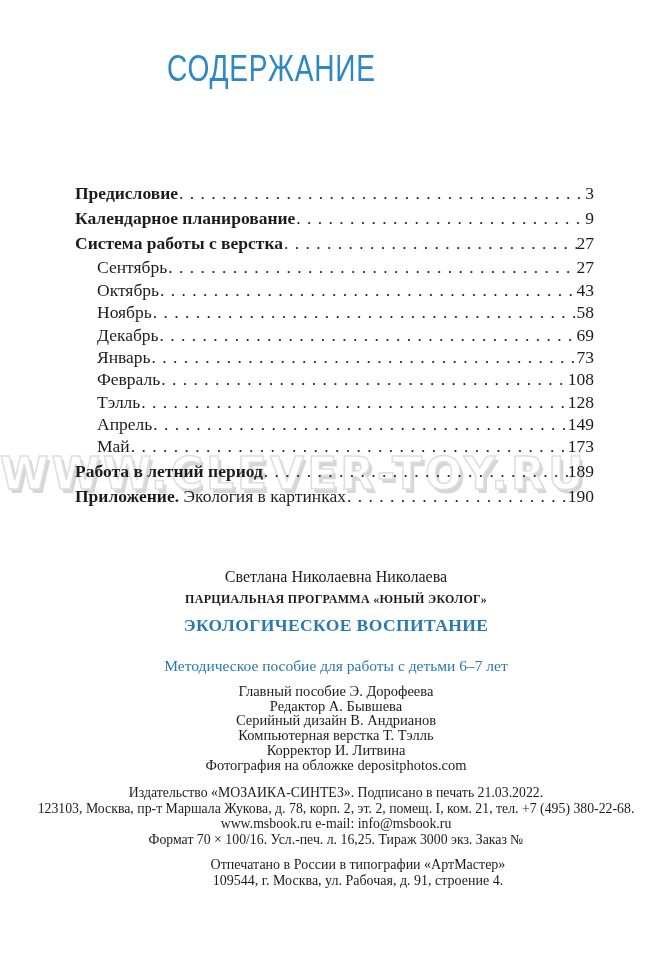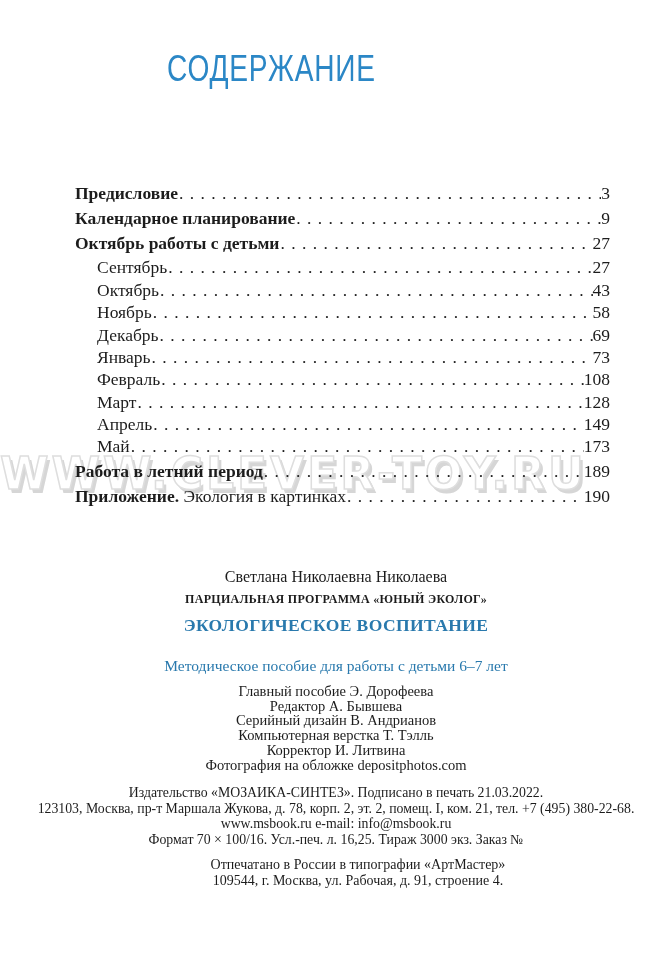--- a/index.html
+++ b/index.html
@@ -11,21 +11,21 @@
 
   
   .doc-title{
     position:absolute;top:50px;left:167px;margin:0;
     font-family:"Liberation Sans", sans-serif;font-weight:400;
     font-size:37px;line-height:1;letter-spacing:1px;color:var(--title-blue,#2b87c6);
     transform:scaleX(0.76);transform-origin:left top;white-space:nowrap;
   }
 
   
-  .toc{position:absolute;left:75px;right:62px;top:180px;z-index:2;}
+  .toc{position:absolute;left:75px;right:78px;top:180px;z-index:2;}
   .toc-row{display:flex;align-items:baseline;height:22.4px;font-size:17.5px;line-height:22.4px;}
   .toc-row.bold{font-weight:bold;margin:2.3px 0;}
   .toc-row.indent{padding-left:22px;}
   .toc-row .label-regular{font-weight:normal;}
   .dots{flex:1;overflow:hidden;white-space:nowrap;font-weight:normal;letter-spacing:1px;padding-left:1px;}
   .toc-page{font-weight:normal;}
   .toc-row.bold .toc-page{font-weight:normal;}
 
   
   .watermark{
@@ -58,21 +58,21 @@
         <span class="toc-label">Предисловие</span>
         <span class="dots"> . . . . . . . . . . . . . . . . . . . . . . . . . . . . . . . . . . . . . . . . . . . . . . . . . . . . . . . . . . . . . . . . . . . . . . . . . . . . . . . . . . . . . . . . . . . . . . . . . . . . . . . . . . . . . .</span>
         <span class="toc-page">3</span>
       </div>
       <div class="toc-row bold">
         <span class="toc-label">Календарное планирование</span>
         <span class="dots"> . . . . . . . . . . . . . . . . . . . . . . . . . . . . . . . . . . . . . . . . . . . . . . . . . . . . . . . . . . . . . . . . . . . . . . . . . . . . . . . . . . . . . . . . . . . . . . . . . . . . . . . . . . . . . .</span>
         <span class="toc-page">9</span>
       </div>
       <div class="toc-row bold">
-        <span class="toc-label">Октябрь работы с детьми</span>
+        <span class="toc-label">Система работы с верстка</span>
         <span class="dots"> . . . . . . . . . . . . . . . . . . . . . . . . . . . . . . . . . . . . . . . . . . . . . . . . . . . . . . . . . . . . . . . . . . . . . . . . . . . . . . . . . . . . . . . . . . . . . . . . . . . . . . . . . . . . . .</span>
         <span class="toc-page">27</span>
       </div>
       <div class="toc-row indent">
         <span class="toc-label">Сентябрь</span>
         <span class="dots"> . . . . . . . . . . . . . . . . . . . . . . . . . . . . . . . . . . . . . . . . . . . . . . . . . . . . . . . . . . . . . . . . . . . . . . . . . . . . . . . . . . . . . . . . . . . . . . . . . . . . . . . . . . . . . .</span>
         <span class="toc-page">27</span>
       </div>
       <div class="toc-row indent">
         <span class="toc-label">Октябрь</span>
@@ -93,21 +93,21 @@
         <span class="toc-label">Январь</span>
         <span class="dots"> . . . . . . . . . . . . . . . . . . . . . . . . . . . . . . . . . . . . . . . . . . . . . . . . . . . . . . . . . . . . . . . . . . . . . . . . . . . . . . . . . . . . . . . . . . . . . . . . . . . . . . . . . . . . . .</span>
         <span class="toc-page">73</span>
       </div>
       <div class="toc-row indent">
         <span class="toc-label">Февраль</span>
         <span class="dots"> . . . . . . . . . . . . . . . . . . . . . . . . . . . . . . . . . . . . . . . . . . . . . . . . . . . . . . . . . . . . . . . . . . . . . . . . . . . . . . . . . . . . . . . . . . . . . . . . . . . . . . . . . . . . . .</span>
         <span class="toc-page">108</span>
       </div>
       <div class="toc-row indent">
-        <span class="toc-label">Март</span>
+        <span class="toc-label">Тэлль</span>
         <span class="dots"> . . . . . . . . . . . . . . . . . . . . . . . . . . . . . . . . . . . . . . . . . . . . . . . . . . . . . . . . . . . . . . . . . . . . . . . . . . . . . . . . . . . . . . . . . . . . . . . . . . . . . . . . . . . . . .</span>
         <span class="toc-page">128</span>
       </div>
       <div class="toc-row indent">
         <span class="toc-label">Апрель</span>
         <span class="dots"> . . . . . . . . . . . . . . . . . . . . . . . . . . . . . . . . . . . . . . . . . . . . . . . . . . . . . . . . . . . . . . . . . . . . . . . . . . . . . . . . . . . . . . . . . . . . . . . . . . . . . . . . . . . . . .</span>
         <span class="toc-page">149</span>
       </div>
       <div class="toc-row indent">
         <span class="toc-label">Май</span>

